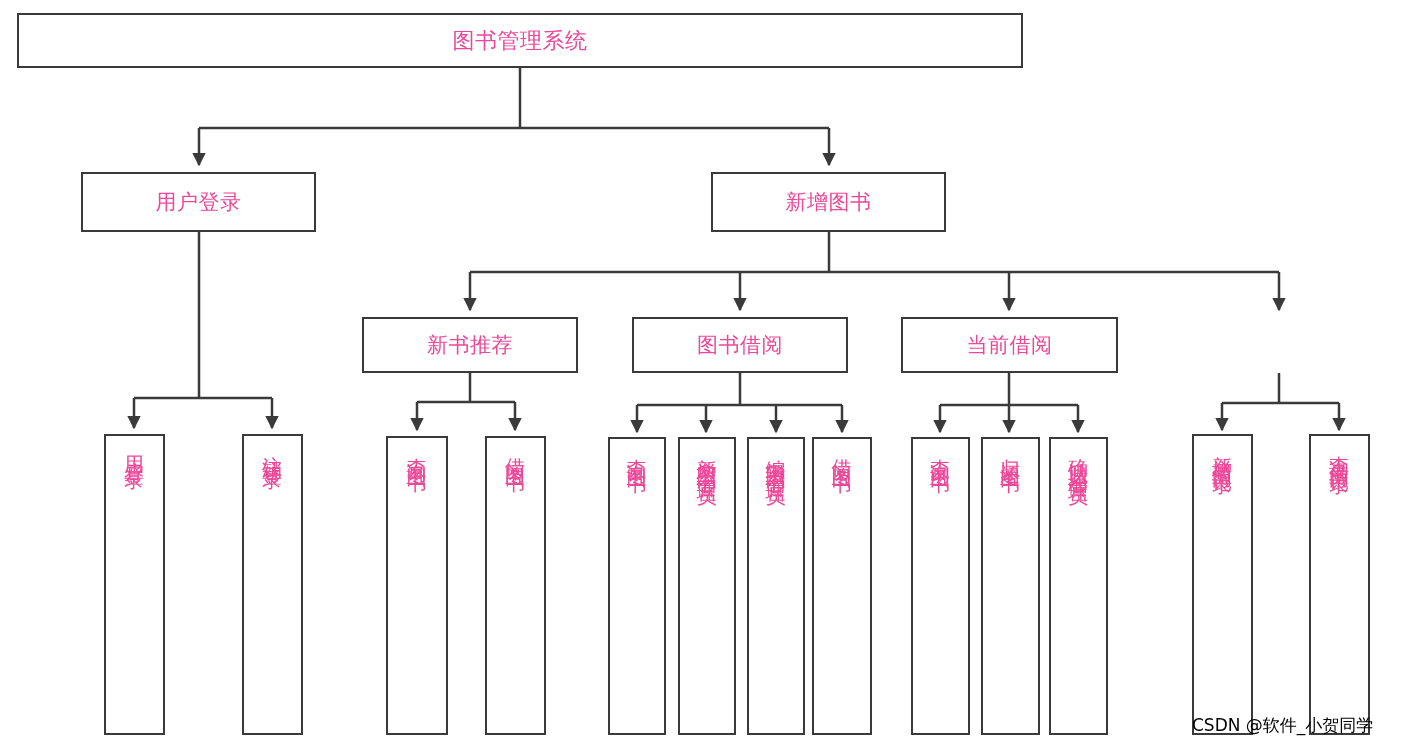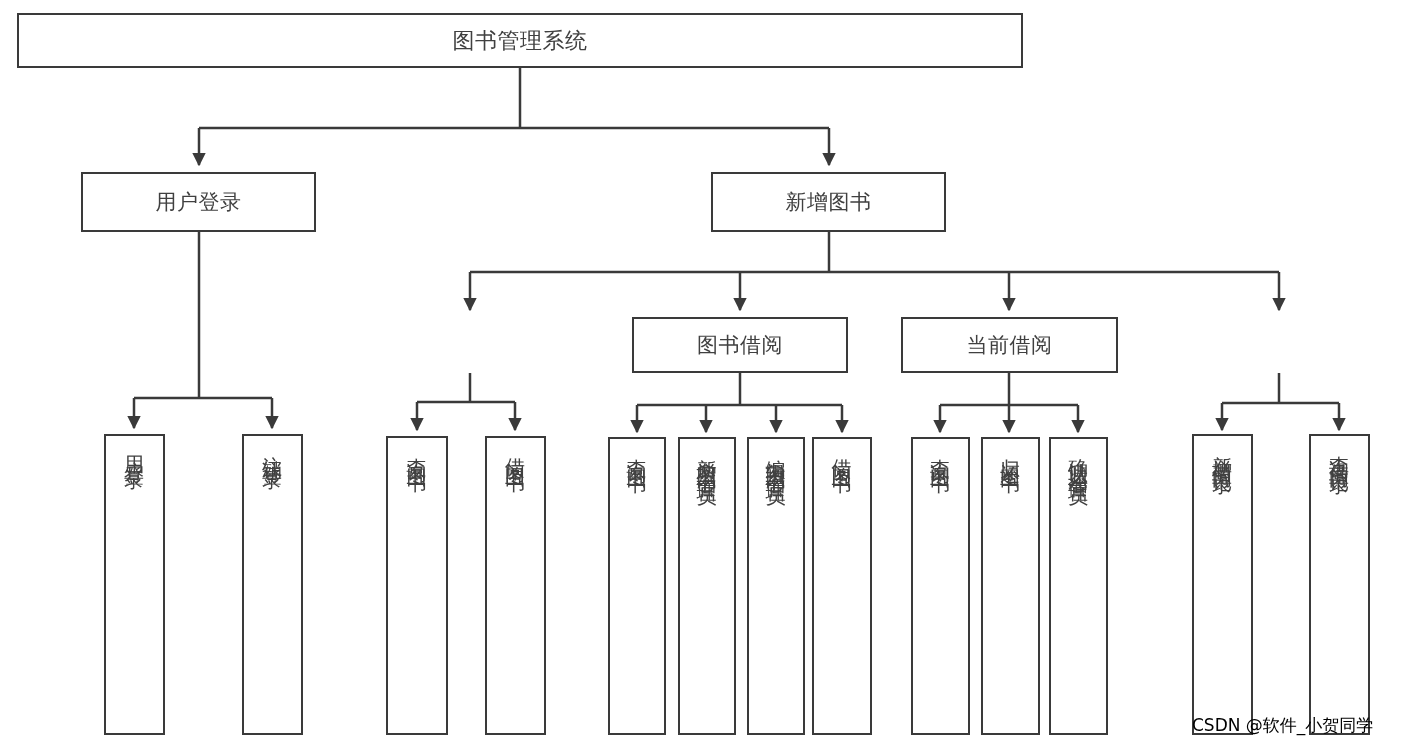--- a/index.html
+++ b/index.html
@@ -27,21 +27,21 @@
     pointer-events: none;
   }
   .node {
     position: absolute;
     box-sizing: border-box;
     border: 2.5px solid #3a3a3a;
     background: #ffffff;
     display: flex;
     align-items: center;
     justify-content: center;
-    color: #404040;
+    color: #ec4899;
   }
   .node .label {
     display: block;
     text-align: center;
     line-height: 1.18;
     white-space: pre;
   }
   
   .node.horiz .label {
     font-size: 21px;
@@ -137,20 +137,23 @@
     <span class="label">图书管理系统</span>
   </div>
 
   <div class="node horiz" style="left:81px; top:172px; width:235px; height:60px;">
     <span class="label">用户登录</span>
   </div>
   <div class="node horiz" style="left:711px; top:172px; width:235px; height:60px;">
     <span class="label">新增图书</span>
   </div>
 
+  <div class="node horiz" style="left:362px; top:317px; width:216px; height:56px;">
+    <span class="label">新书推荐</span>
+  </div>
   <div class="node horiz" style="left:901px; top:317px; width:217px; height:56px;">
     <span class="label">当前借阅</span>
   </div>
   <div class="node horiz" style="left:632px; top:317px; width:216px; height:56px;">
     <span class="label">图书借阅</span>
   </div>
 
   <div class="node vert" style="left:104px; top:434px; width:61px; height:301px;">
     <span class="label">用户登录</span>
   </div>

